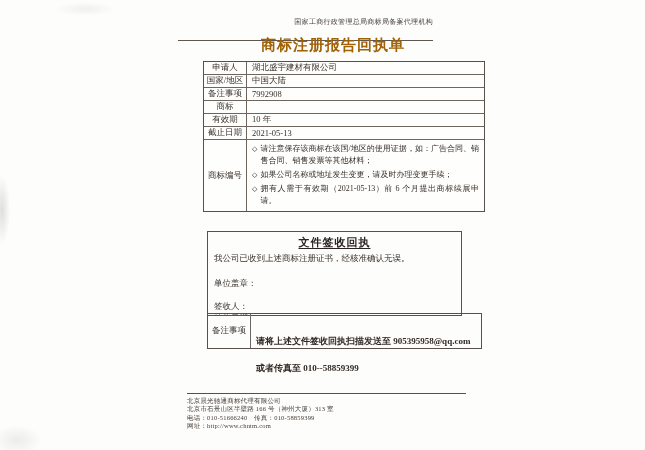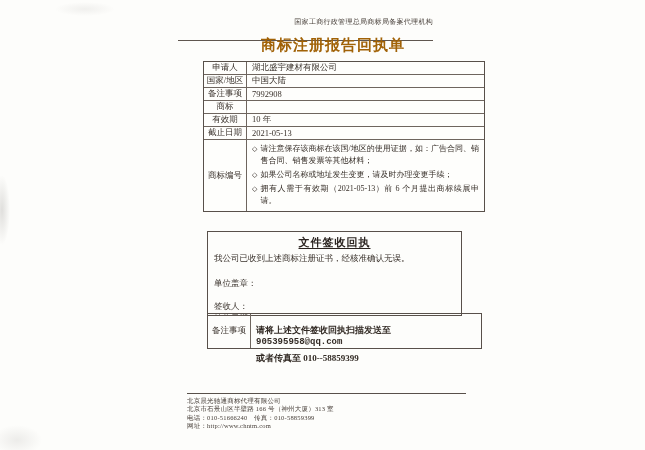--- a/index.html
+++ b/index.html
@@ -66,22 +66,22 @@
 
   .remarks-box {
     position:absolute; top:313px; left:207px; width:275px; height:36px;
     border:1px solid #58504a; display:flex;
   }
   .remarks-label {
     flex:0 0 43px; width:43px; border-right:1px solid #6e655e;
     display:flex; align-items:center; justify-content:center; font-size:8.5px;
   }
   .remarks-content { flex:1; padding:3px 5px; font-size:9px; font-weight:600; color:#322a24; }
-  .remarks-line1 { margin-top:7px;font-family:Liberation Mono, monospace; }
-  .remarks-line2 { margin-top:5px; }
+  .remarks-line1 { margin-top:18px; }
+  .remarks-line2 { margin-top:14px; }
 
   .footer-divider {
     position:absolute; top:393px; left:187px; width:279px;
     border-top:1px solid #58504a;
   }
   .footer {
     position:absolute; top:397px; left:187px; width:280px;
     font-size:6.5px; line-height:1.12; color:#453d37; letter-spacing:0.2px;
   }
   .footer div { margin-bottom:1px; }

